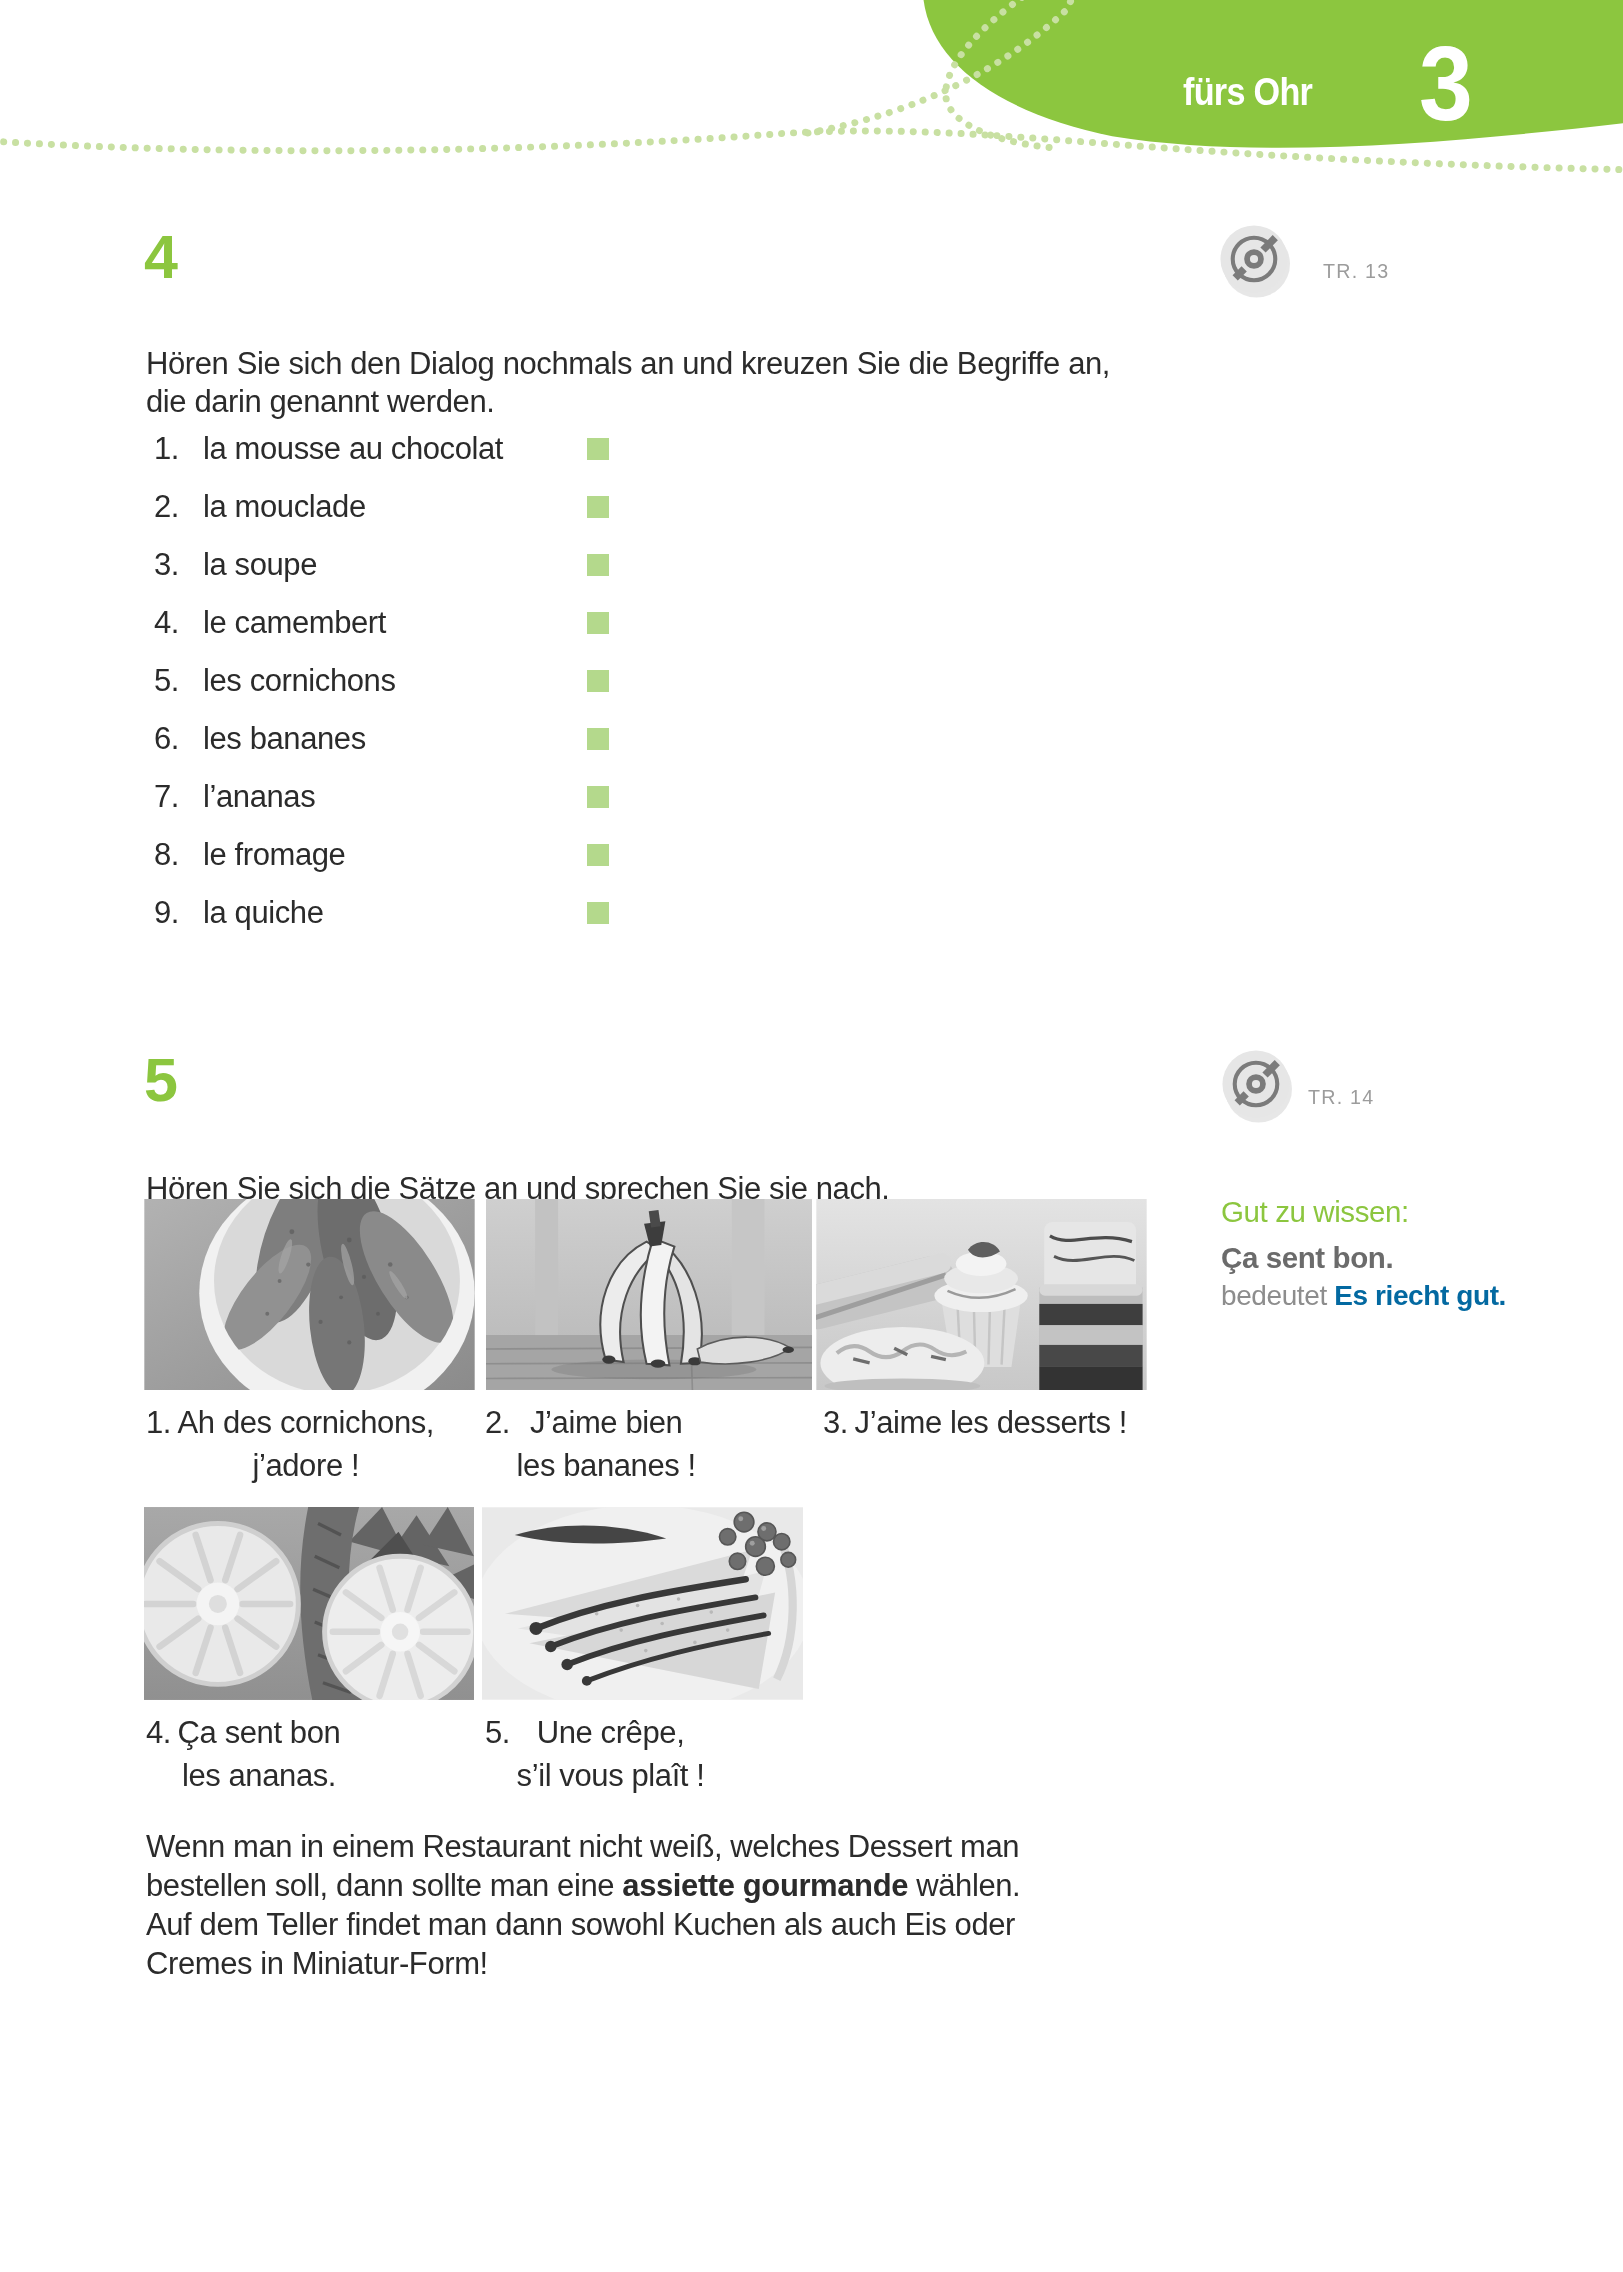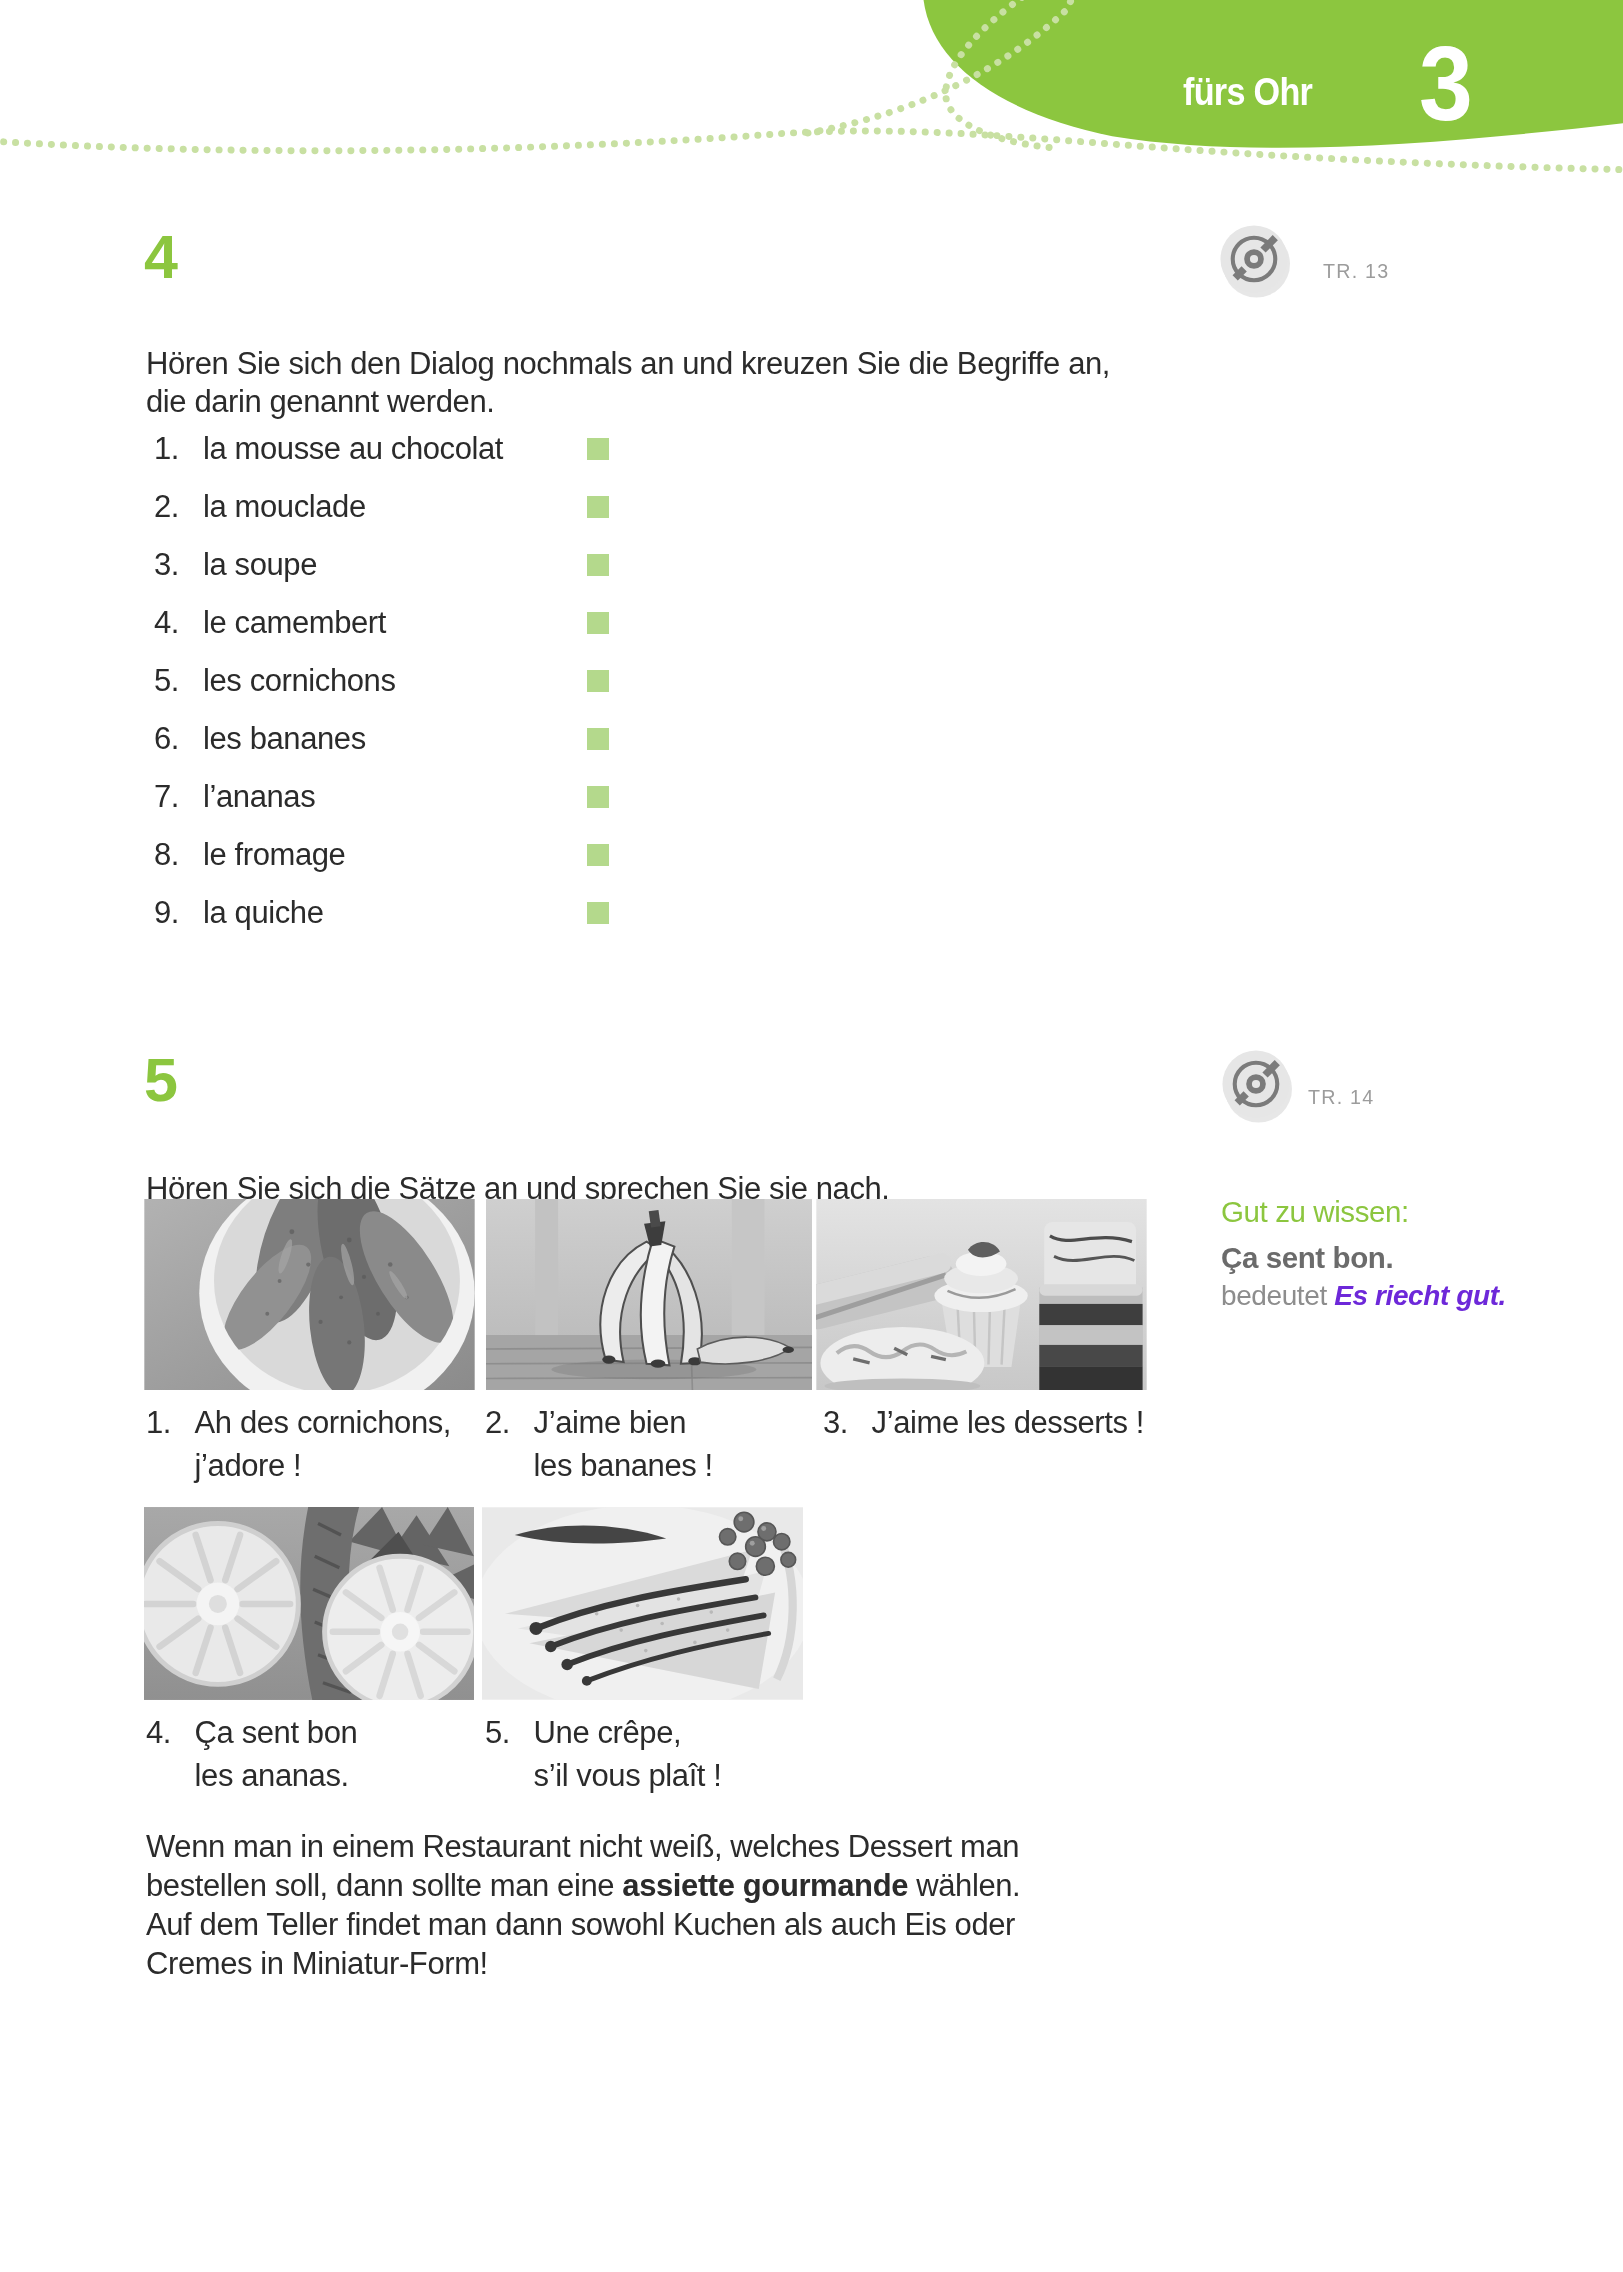--- a/index.html
+++ b/index.html
@@ -38,29 +38,29 @@
   .list-row .label{margin-left:24px;font-size:31px;letter-spacing:-0.4px;}
   .checkbox{position:absolute;left:464px;top:50%;transform:translateY(-50%);
     width:22px;height:22px;background:var(--checkbox-green);cursor:pointer;}
 
   
   .track-label{position:absolute;font-size:19.7px;letter-spacing:1.2px;color:var(--gray-label);line-height:1;}
 
   
   .caption{position:absolute;display:flex;font-size:31px;line-height:43px;letter-spacing:-0.4px;}
   .caption .cnum{width:24.6px;flex:none;}
-  .caption .ctext{margin-left:24px;}
+  .caption .ctext{margin-left:7px;text-align:center;}
 
   
   .tip-title{position:absolute;left:1221px;top:1197px;font-size:29.5px;font-weight:normal;
     color:var(--brand-green);line-height:1;letter-spacing:-0.4px;}
   .tip-phrase{position:absolute;left:1221px;top:1243px;font-size:29.5px;font-weight:bold;
     color:var(--sidebar-gray);line-height:1;letter-spacing:-0.4px;}
   .tip-meaning{position:absolute;left:1221px;top:1279px;font-size:28px;color:#8d8d8d;line-height:1.2;letter-spacing:-0.4px;}
-  .tip-meaning .it{font-style:italic;font-weight:600;color:#6d28d9;}
+  .tip-meaning .it{font-weight:600;color:#0369a1;}
 
   .page-num{position:absolute;left:1440px;top:2136px;font-size:28px;font-weight:bold;
     color:var(--brand-green);line-height:1;}
 
   .photo{position:absolute;}
 </style>
 </head>
 <body>
 
 <div class="page">

